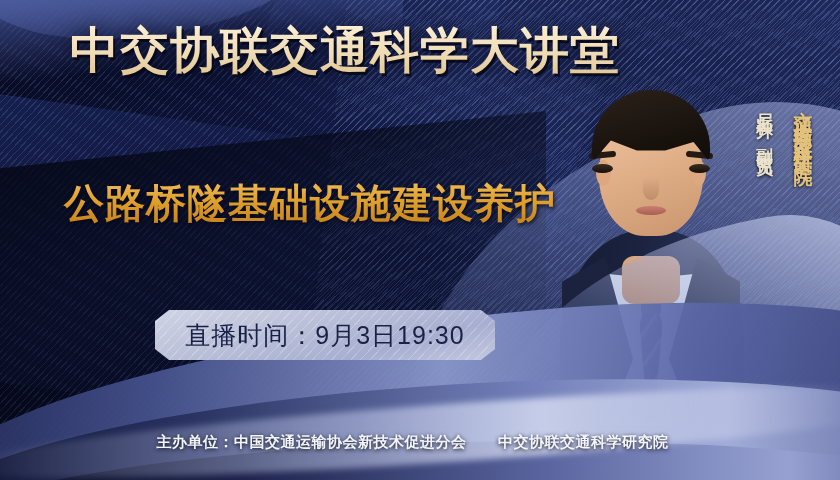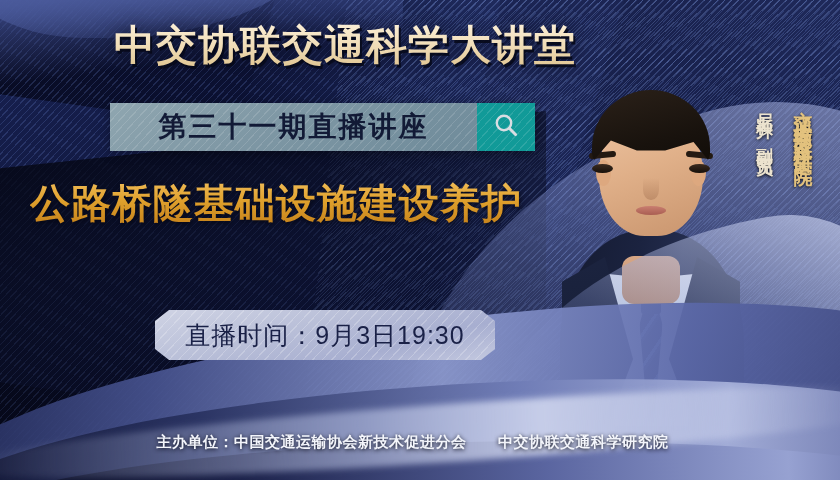--- a/index.html
+++ b/index.html
@@ -199,21 +199,21 @@
   }
   .sp-mouth{
     position:absolute;left:50%;top:140px;transform:translateX(-50%);
     width:30px;height:9px;border-radius:50%;
     background:linear-gradient(180deg,#c97f70 0%,#a95d52 100%);
   }
 
   
   .main-title{
     position:absolute;left:0;right:0;top:18px;text-align:center;
-    font-size:41px;font-weight:700;letter-spacing:1px;
+    font-size:49px;font-weight:700;letter-spacing:1px;
     color:#f2e2c4;
     background:linear-gradient(180deg,#fdf3dd 0%,#f0dcb6 52%,#dcc08a 100%);
     -webkit-background-clip:text;background-clip:text;
     -webkit-text-fill-color:transparent;
     filter:drop-shadow(2px 3px 0 rgba(6,8,24,.85)) drop-shadow(0 0 10px rgba(10,14,40,.8));
     padding-right:150px;
     white-space:nowrap;
   }
 
   
@@ -249,21 +249,21 @@
 
   
   .subject{
     position:absolute;left:30px;top:180px;width:560px;
     font-size:40px;font-weight:700;line-height:1.18;letter-spacing:1px;
     background:linear-gradient(180deg,#f0bc58 0%,#dfa02c 45%,#c4801a 100%);
     -webkit-background-clip:text;background-clip:text;
     -webkit-text-fill-color:transparent;
     filter:drop-shadow(1px 2px 2px rgba(4,6,20,.9));
   }
-  .subject-line{display:block;white-space:nowrap;}
+  .subject-line{display:block;white-space:nowrap;margin-left:34px;}
 
   
   .time-pill{
     position:absolute;left:155px;top:310px;width:340px;height:50px;
     display:flex;align-items:center;justify-content:center;
     background:linear-gradient(165deg,#cfd3e4 0%,#b9bfd8 40%,#a7aed0 72%,#c4c9e0 100%);
     clip-path:polygon(14px 0,calc(100% - 14px) 0,100% 22%,100% 78%,calc(100% - 14px) 100%,14px 100%,0 78%,0 22%);
     box-shadow:0 3px 14px rgba(0,0,0,.4);
     position:absolute;overflow:hidden;
   }
@@ -342,33 +342,20 @@
 
   <div class="swoosh2"></div>
 
   <div class="wave wave1"></div>
   <div class="wave wave2"></div>
   <div class="wave wave3"></div>
   <div class="wave-hi"></div>
 
   <div class="main-title">中交协联交通科学大讲堂</div>
 
-  <div class="searchbar">
-    <div class="sb-field">
-      <span class="sb-text">第三十一期直播讲座</span>
-    </div>
-    <div class="sb-btn">
-      <span>
-        <svg width="26" height="26" viewBox="0 0 26 26" fill="none">
-          <circle cx="11" cy="11" r="7.2" stroke="#d8dde2" stroke-width="2.4"></circle>
-          <line x1="16.3" y1="16.3" x2="22.5" y2="22.5" stroke="#d8dde2" stroke-width="3" stroke-linecap="round"></line>
-        </svg>
-      </span>
-    </div>
-  </div>
 
   <div class="subject">
     <span class="subject-line">公路桥隧基础设施建设养护</span>
   </div>
 
   <div class="time-pill">
     <span class="time-text">直播时间：9月3日19:30</span>
   </div>
 
   <div class="v-org">交通运输部公路科学研究院</div>

